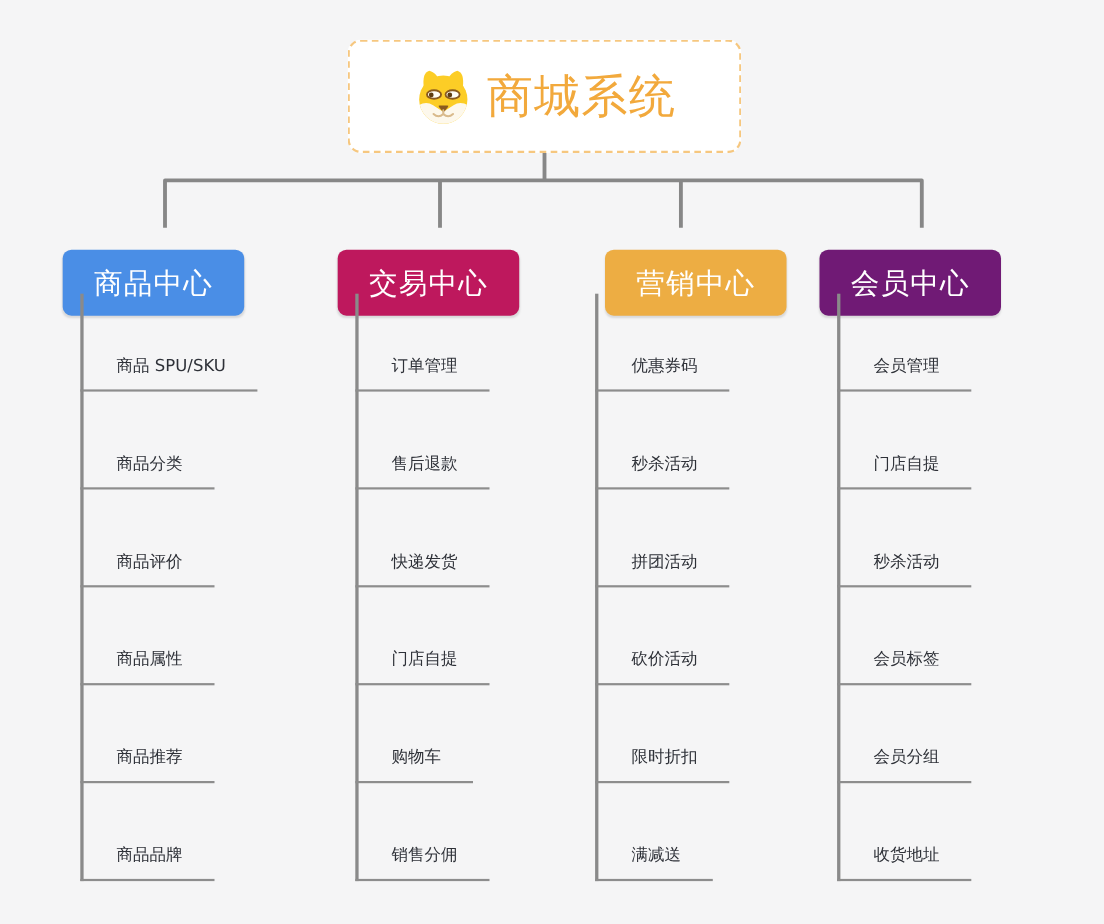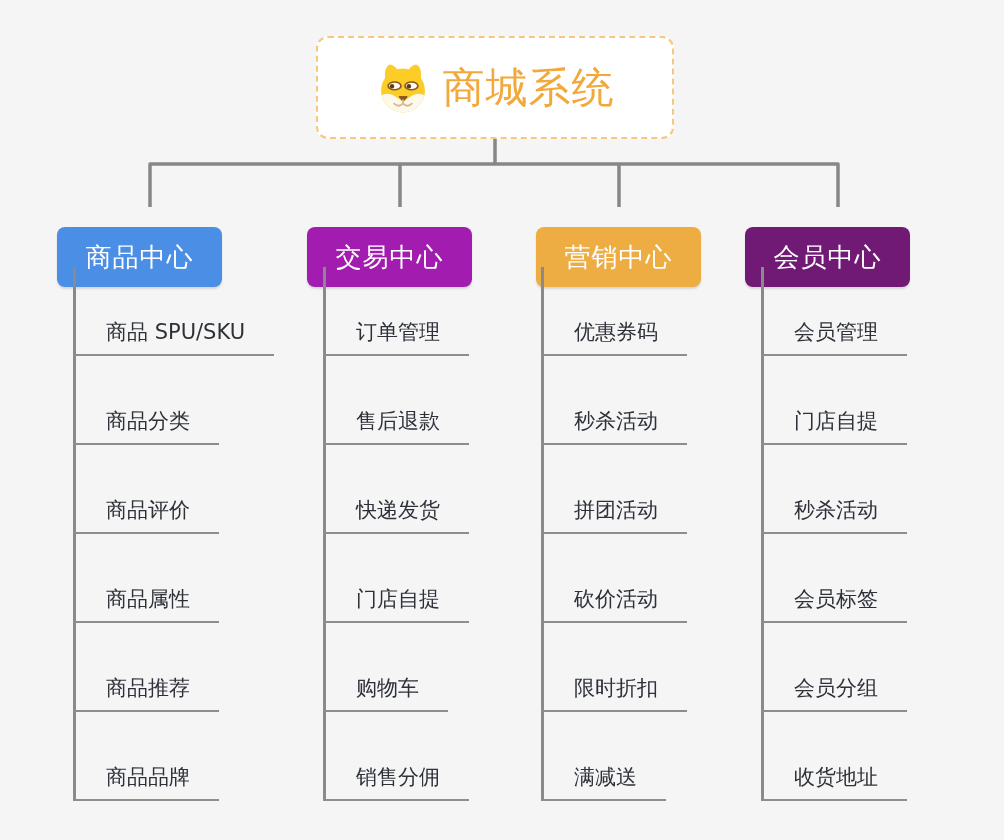--- a/index.html
+++ b/index.html
@@ -47,21 +47,21 @@
     justify-content: center;
     color: #ffffff;
     font-size: 26px;
     letter-spacing: 1px;
     box-shadow: 0 2px 2px rgba(0,0,0,0.12);
     white-space: nowrap;
     margin-top: 20px;
   }
   .branch.b0 { left: 57px; }
   .branch.b1 { left: 307px; }
-  .branch.b2 { left: 536px; }
+  .branch.b2 { left: 550px; }
   .branch.b3 { left: 745px; }
 
   
   .col {
     position: absolute;
     top: 267px;
     border-left: 3px solid #8a8a8a;
     display: flex;
     flex-direction: column;
   }
@@ -73,21 +73,21 @@
   .item-row {
     height: 89px;
     display: flex;
     align-items: flex-end;
   }
   .item {
     display: inline-block;
     margin-left: -3px;            
     padding: 0 29px 9px 33px;
     border-bottom: 2px solid #8d8d8d;
-    font-size: 21px;
+    font-size: 15px;
     line-height: 25px;
     color: #2e3138;
     white-space: nowrap;
   }
 </style>
 </head>
 <body>
 
 <div class="canvas">
 
@@ -118,21 +118,21 @@
 
         <path d="M27.8,41.5 h8.4 q1.8,0 0.9,1.6 l-3.3,4 q-1.6,1.8 -3.2,0 l-3.3,-4 q-0.9,-1.6 0.5,-1.6 Z" fill="#8a5a1e"></path>
 
         <path d="M32,46.5 L32,50.5 M21.5,50.5 Q26.8,55.5 32,50.5 Q37.2,55.5 42.5,50.5" fill="none" stroke="#d9ba8c" stroke-width="2.2" stroke-linecap="round"></path>
       </svg>
     </span>
     <span class="root-title">商城系统</span>
   </div>
 
   <div class="branch b0" style="background: rgb(74, 142, 230);">商品中心</div>
-  <div class="branch b1" style="background: #a21caf;">交易中心</div>
+  <div class="branch b1" style="background: #be185d;">交易中心</div>
   <div class="branch b2" style="background: rgb(237, 173, 67);">营销中心</div>
   <div class="branch b3" style="background: #701a75;">会员中心</div>
 
   <div class="col c0">
     <div class="item-row">
         <span class="item">商品 SPU/SKU</span>
       </div>
     <div class="item-row">
         <span class="item">商品分类</span>
       </div>

